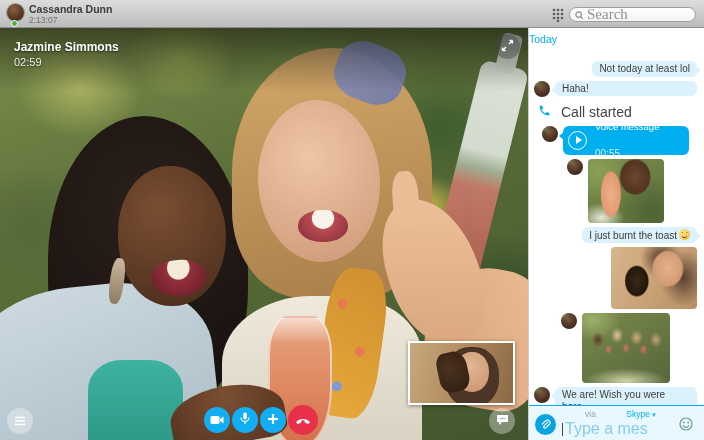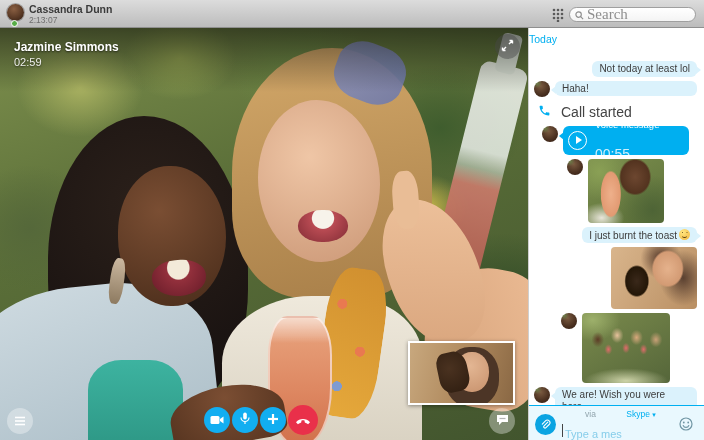--- a/index.html
+++ b/index.html
@@ -141,21 +141,21 @@
 
   .voice-bubble { position:relative; background:#00aff0; border-radius:6px; width:126px; height:29px;
     display:flex; align-items:center; padding-left:5px; gap:8px; cursor:pointer; }
   .voice-bubble::before { content:""; position:absolute; left:-4px; top:6px; border-top:4px solid transparent;
     border-bottom:4px solid transparent; border-right:5px solid #00aff0; }
   .play-circle { width:19px; height:19px; border-radius:50%; border:1.5px solid #fff;
     display:flex; align-items:center; justify-content:center; }
   .play-tri { width:0; height:0; border-top:4px solid transparent; border-bottom:4px solid transparent;
     border-left:6px solid #fff; margin-left:2px; }
   .voice-title { font-size:9.5px; color:#fff; }
-  .voice-dur { font-size:14px; color:rgba(255,255,255,.8); margin-top:16px; }
+  .voice-dur { font-size:10px; color:rgba(255,255,255,.8); margin-top:16px; }
 
   .msg-img { border-radius:4px; cursor:pointer; flex:none; }
   .img-champagne { width:76px; height:64px;
     background:
       radial-gradient(26px 30px at 62% 28%, #6d4730 0%, #53331f 55%, rgba(83,51,31,0) 62%),
       radial-gradient(14px 32px at 30% 55%, #eeb08b 0%, #e29a72 68%, rgba(226,154,114,0) 74%),
       radial-gradient(30px 20px at 18% 92%, #e9e6da 0%, rgba(233,230,218,0) 75%),
       radial-gradient(40px 40px at 15% 20%, #8aa055 0%, rgba(138,160,85,0) 70%),
       radial-gradient(50px 50px at 85% 80%, #4e6436 0%, rgba(78,100,54,0) 70%),
       linear-gradient(150deg, #7c8f4e, #5c7039); }
@@ -189,21 +189,21 @@
 
   
   .composer { height:35px; flex:none; background:#e9f8fe; border-top:1px solid #00aff0; position:relative; }
   .via-line { position:absolute; left:56px; top:3px; font-size:8.5px; color:#93a6ae; cursor:pointer; }
   .via-service { color:#00aff0;margin-left:28px; }
   .via-caret { color:#00aff0; font-size:7px; }
   .clip-btn { position:absolute; left:6px; top:8px; width:21px; height:21px; border-radius:50%;
     background:#0aa4e2; display:flex; align-items:center; justify-content:center; cursor:pointer; }
   .input-line { position:absolute; left:33px; top:14px; display:flex; align-items:center; cursor:text; }
   .caret-bar { width:1px; height:13px; background:#444; margin-right:2px; }
-  .type-placeholder { font-size:11px; color:#86cdea;margin-top:8px; }
+  .type-placeholder { font-size:16px; color:#86cdea; }
   .smiley-btn { position:absolute; right:11px; top:11px; cursor:pointer; }
 </style>
 </head>
 <body>
 
 <div class="window">
 
   <div class="titlebar">
     <div class="tb-avatar">
       <div class="tb-status"></div>

